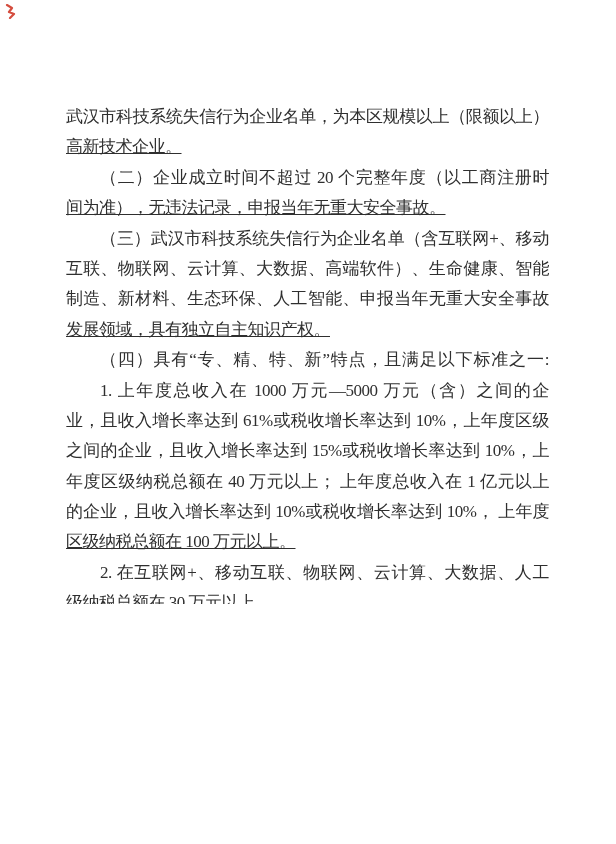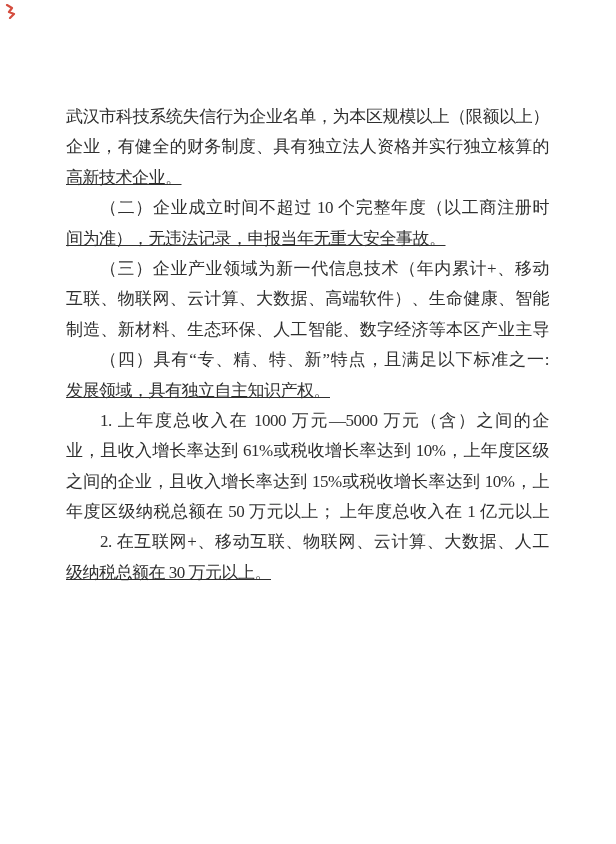--- a/index.html
+++ b/index.html
@@ -63,32 +63,33 @@
 
 <div class="page">
 
   <svg class="stamp-fragment" viewBox="0 0 12 15" xmlns="http://www.w3.org/2000/svg">
     <path d="M2 1 L7 4 L4 8 L9 10 L5 14" stroke="#d03a2a" stroke-width="2.2" fill="none" stroke-linecap="round" stroke-linejoin="round"></path>
   </svg>
 
   <div class="content" style="color: rgb(47, 47, 47);">
 
   <div class="line">武汉市科技系统失信行为企业名单，为本区规模以上（限额以上）</div>
-      <div class="line">企业，有健全的财务制度、具有独立法人资格并实行独立核算的</div>
       <div class="line pend">高新技术企业。</div>
-      <div class="line indent">（二）企业成立时间不超过 10 个完整年度（以工商注册时</div>
+      <div class="line indent">（二）企业成立时间不超过 20 个完整年度（以工商注册时</div>
       <div class="line pend">间为准），无违法记录，申报当年无重大安全事故。</div>
-      <div class="line indent">（三）企业产业领域为新一代信息技术（年内累计+、移动</div>
+      <div class="line indent">（三）武汉市科技系统失信行为企业名单（含互联网+、移动</div>
       <div class="line">互联、物联网、云计算、大数据、高端软件）、生命健康、智能</div>
-      <div class="line">制造、新材料、生态环保、人工智能、数字经济等本区产业主导</div>
+      <div class="line">制造、新材料、生态环保、人工智能、申报当年无重大安全事故</div>
+      <div class="line pend">发展领域，具有独立自主知识产权。</div>
       <div class="line indent">（四）具有“专、精、特、新”特点，且满足以下标准之一:</div>
-      <div class="line pend">发展领域，具有独立自主知识产权。</div>
       <div class="line indent">1. 上年度总收入在 1000 万元—5000 万元（含）之间的企</div>
       <div class="line">业，且收入增长率达到 61%或税收增长率达到 10%，上年度区级</div>
       <div class="line">之间的企业，且收入增长率达到 15%或税收增长率达到 10%，上</div>
-      <div class="line">年度区级纳税总额在 50 万元以上； 上年度总收入在 1 亿元以上</div>
+      <div class="line">年度区级纳税总额在 40 万元以上； 上年度总收入在 1 亿元以上</div>
+      <div class="line">的企业，且收入增长率达到 10%或税收增长率达到 10%， 上年度</div>
+      <div class="line pend">区级纳税总额在 100 万元以上。</div>
       <div class="line indent">2. 在互联网+、移动互联、物联网、云计算、大数据、人工</div>
       <div class="line pend">级纳税总额在 30 万元以上。</div>
     </div>
 
   <div class="pagenum">— 3 —</div>
 
 </div>
 
 </body></html>

